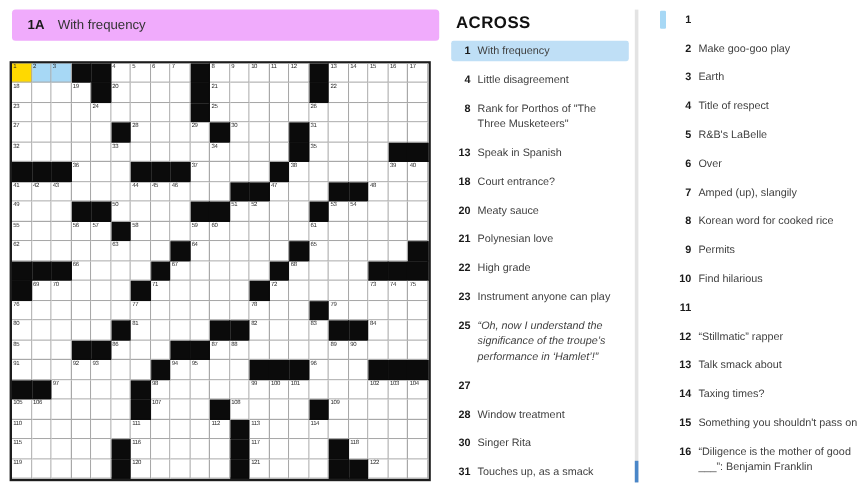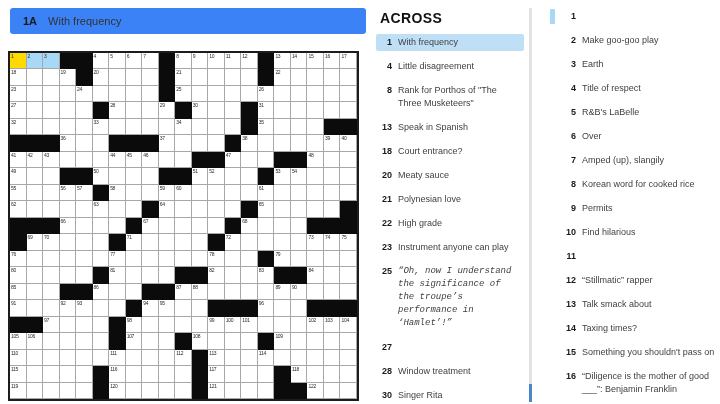--- a/index.html
+++ b/index.html
@@ -2,21 +2,21 @@
 <html><head>
 <meta charset="utf-8">
 <style>
   * { margin:0; padding:0; box-sizing:border-box; }
   html,body { width:720px; height:404px; background:#ffffff; overflow:hidden;
               font-family:"Liberation Sans", sans-serif; }
   #stage { position:relative; width:720px; height:404px; background:#fff; }
 
   
   .clue-bar { position:absolute; left:10px; top:8px; width:356px; height:26px;
-              background:#3b82f6; border-radius:3px; display:flex; align-items:center;
+              background:#f0abfc; border-radius:3px; display:flex; align-items:center;
               padding-left:13px; }
   .clue-bar .num { font-size:11px; font-weight:bold; color:#1a1a1a; margin-right:11px; }
   .clue-bar .txt { font-size:11px; color:#333; }
 
   
   #grid { position:absolute; left:8px; top:51px; width:351px; height:350px;
           display:grid; grid-template-columns:repeat(21,1fr); grid-template-rows:repeat(21,1fr);
           border:2px solid #1c1c1c; background:#fff; }
   .cell { position:relative; border-right:1px solid #a8a8a8; border-bottom:1px solid #a8a8a8;
           background:#fff; }
@@ -28,21 +28,21 @@
 
   
   .col { position:absolute; top:8px; }
   #acrossCol { left:376px; width:148px; }
   #downCol { left:560px; width:158px; }
   .col h3 { font-size:14px; font-weight:bold; color:#111; letter-spacing:0.4px; margin:2px 0 8px 4px; }
   .clue { display:flex; margin-bottom:7px; padding:2px 2px 2px 0; border-radius:2px; position:relative; }
   .clue .n { width:22px; min-width:22px; text-align:right; font-size:9px; font-weight:bold;
              color:#1a1a1a; line-height:13px; padding-right:6px; }
   .clue .t { font-size:9px; color:#3f3f3f; line-height:13px; }
-  .clue.italic .t { font-style:italic;font-family:Liberation Mono, monospace; }
+  .clue.italic .t { font-style:italic; }
   .clue.selected { background:#bfdff6; }
   .clue.crossing::before { content:""; position:absolute; left:-10px; top:1px; width:5px; height:15px;
                            background:#a7d8f5; border-radius:1px; }
 
   
   .scroll-track { position:absolute; left:529px; top:8px; width:3px; height:394px; background:#e3e3e3; }
   .scroll-thumb { position:absolute; left:0; bottom:0; width:3px; height:18px; background:#4a86c8; }
 </style>
 </head>
 <body>

